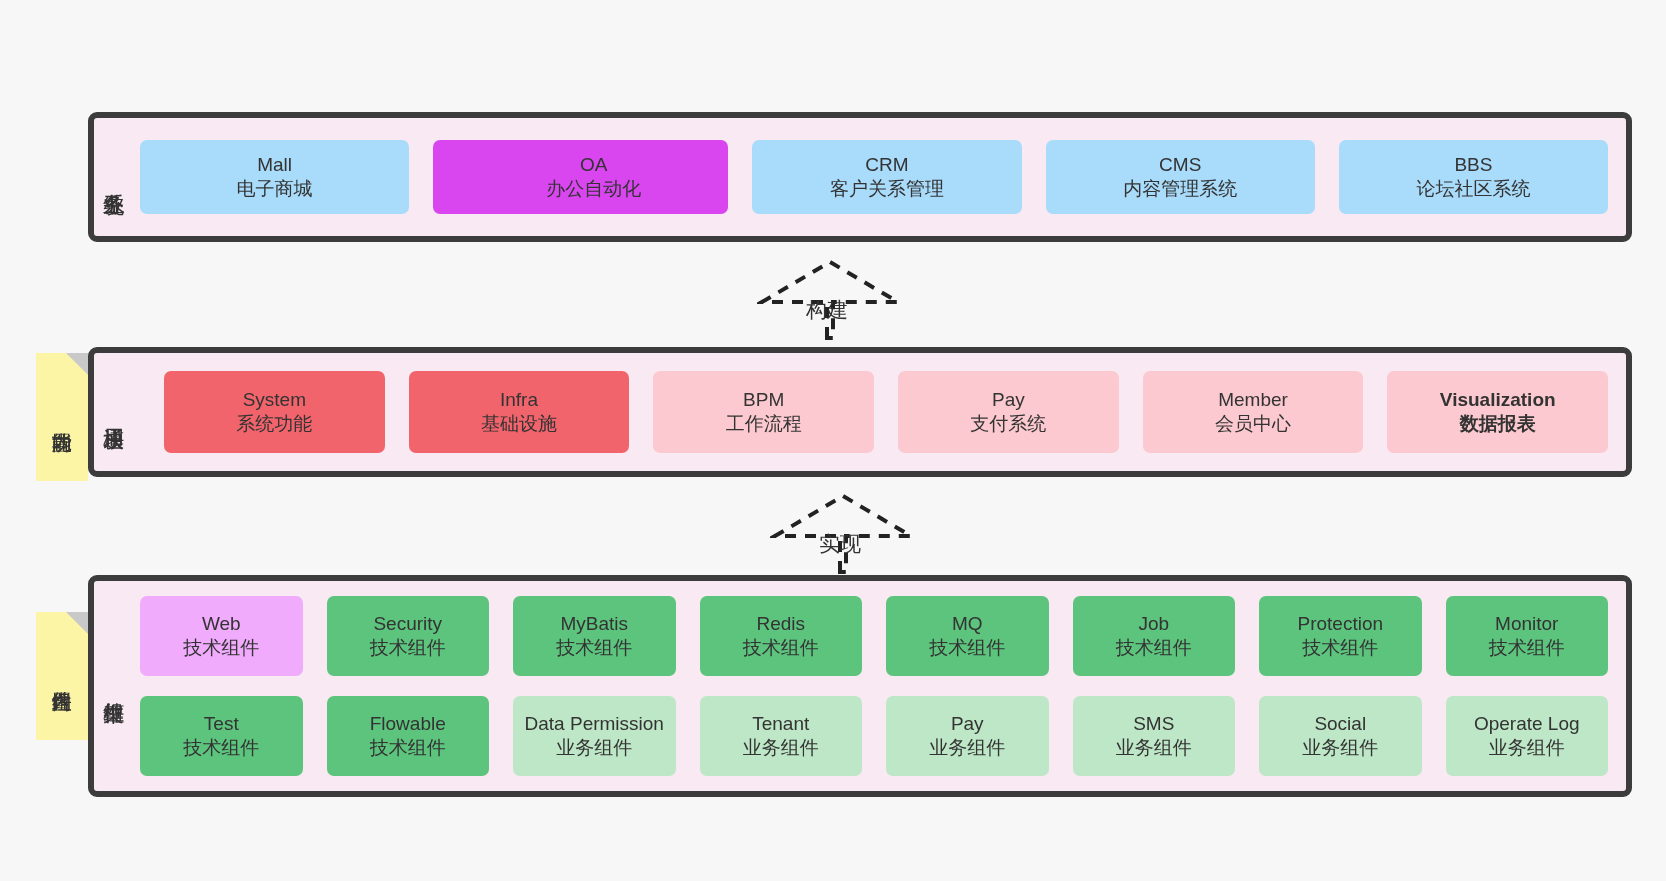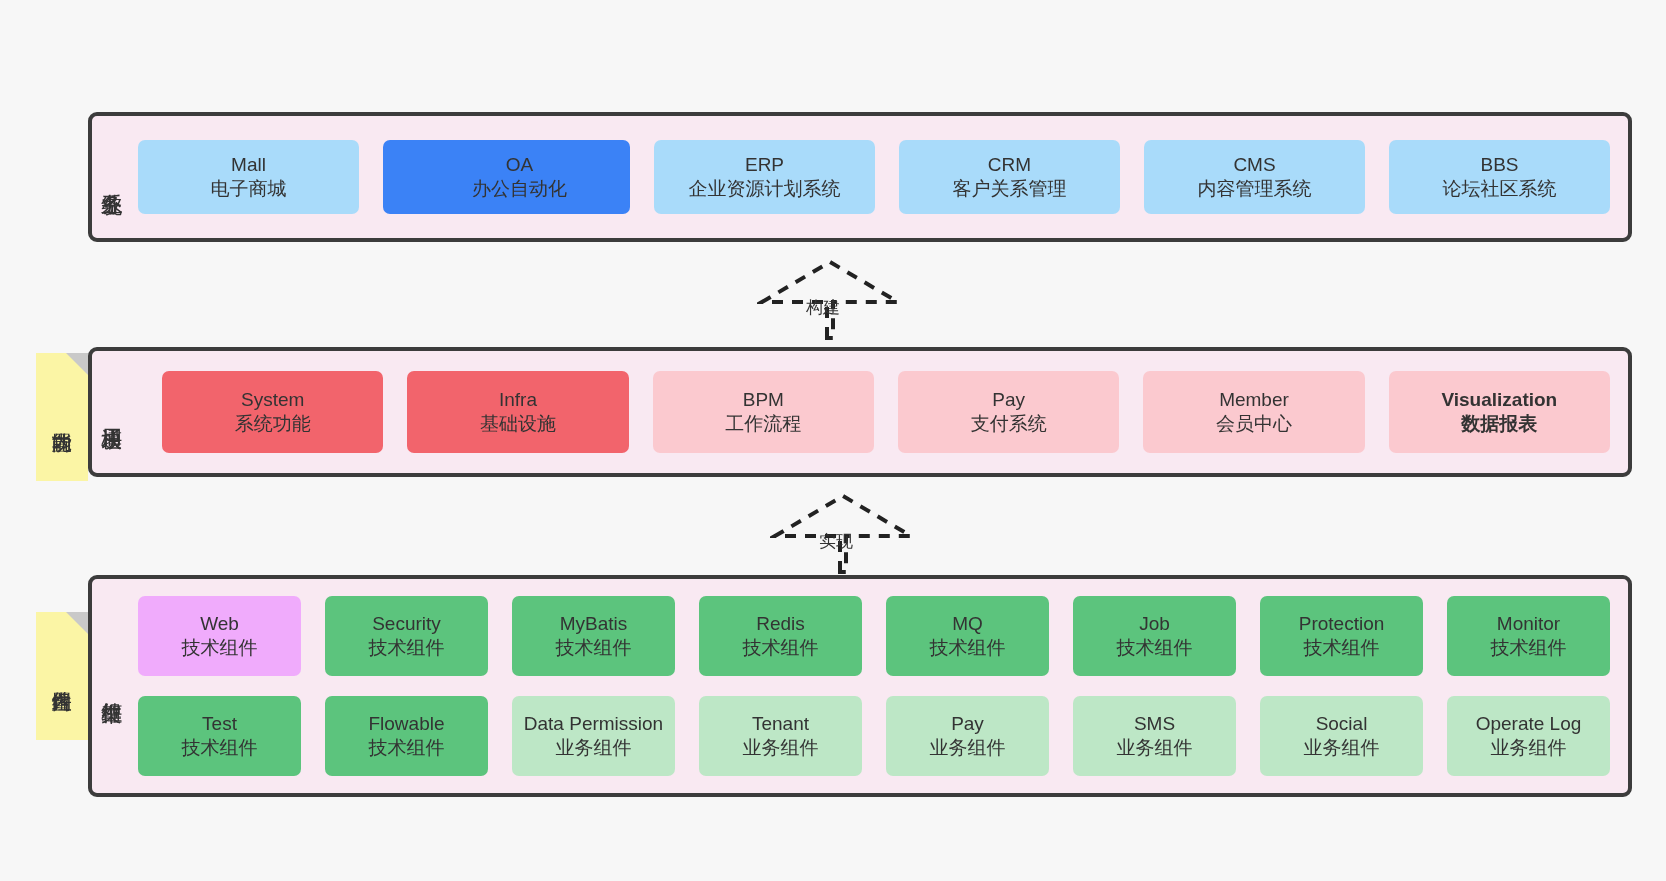--- a/index.html
+++ b/index.html
@@ -12,21 +12,21 @@
     color: #333333;
     overflow: hidden;
     position: relative;
   }
   #stage { position: absolute; inset: 0; }
 
   
   .section {
     position: absolute;
     background: #f9e9f2;
-    border: 4px solid #be185d;
+    border: 6px solid #be185d;
     border-radius: 9px;
     box-sizing: border-box;
     display: flex;
     align-items: stretch;
   }
   .section-title {
     width: 40px;
     flex: 0 0 40px;
     display: flex;
     align-items: center;
@@ -117,46 +117,42 @@
     border-top: 22px solid #c9c9c9;
   }
   .sticky-func { left: 36px; top: 353px; width: 52px; height: 128px; }
   .sticky-comp { left: 36px; top: 612px; width: 52px; height: 128px; }
 
   
   .arrow-wrap { position: absolute; }
   .arrow-wrap svg { display: block; }
   .arrow-label {
     position: absolute;
-    font-size: 17px;
+    font-size: 21px;
     color: #333333;
     background: transparent;
     white-space: nowrap;
   }
 </style>
 </head>
 <body style="background: rgb(247, 247, 247);">
 
 <div id="stage">
 
   <div class="section sec-business" style="background: rgb(249, 233, 242); border-color: rgb(60, 60, 60);">
     <div class="section-title">业务系统</div>
     <div class="section-body">
       <div class="row">
         <div class="card blue" style="background: rgb(169, 219, 250);">
           <span class="l1">Mall</span>
           <span class="l2">电子商城</span>
         </div>
-        <div class="card blue" style="background: #3b82f6; padding-left: 32px;">
+        <div class="card blue" style="background: #d946ef; padding-left: 32px;">
           <span class="l1">OA</span>
           <span class="l2">办公自动化</span>
-        </div>
-        <div class="card blue" style="background: rgb(169, 219, 250);">
-          <span class="l1">ERP</span>
-          <span class="l2">企业资源计划系统</span>
         </div>
         <div class="card blue" style="background: rgb(169, 219, 250); text-align: right;">
           <span class="l1">CRM</span>
           <span class="l2">客户关系管理</span>
         </div>
         <div class="card blue" style="background: rgb(169, 219, 250);">
           <span class="l1">CMS</span>
           <span class="l2">内容管理系统</span>
         </div>
         <div class="card blue" style="background: rgb(169, 219, 250);">

